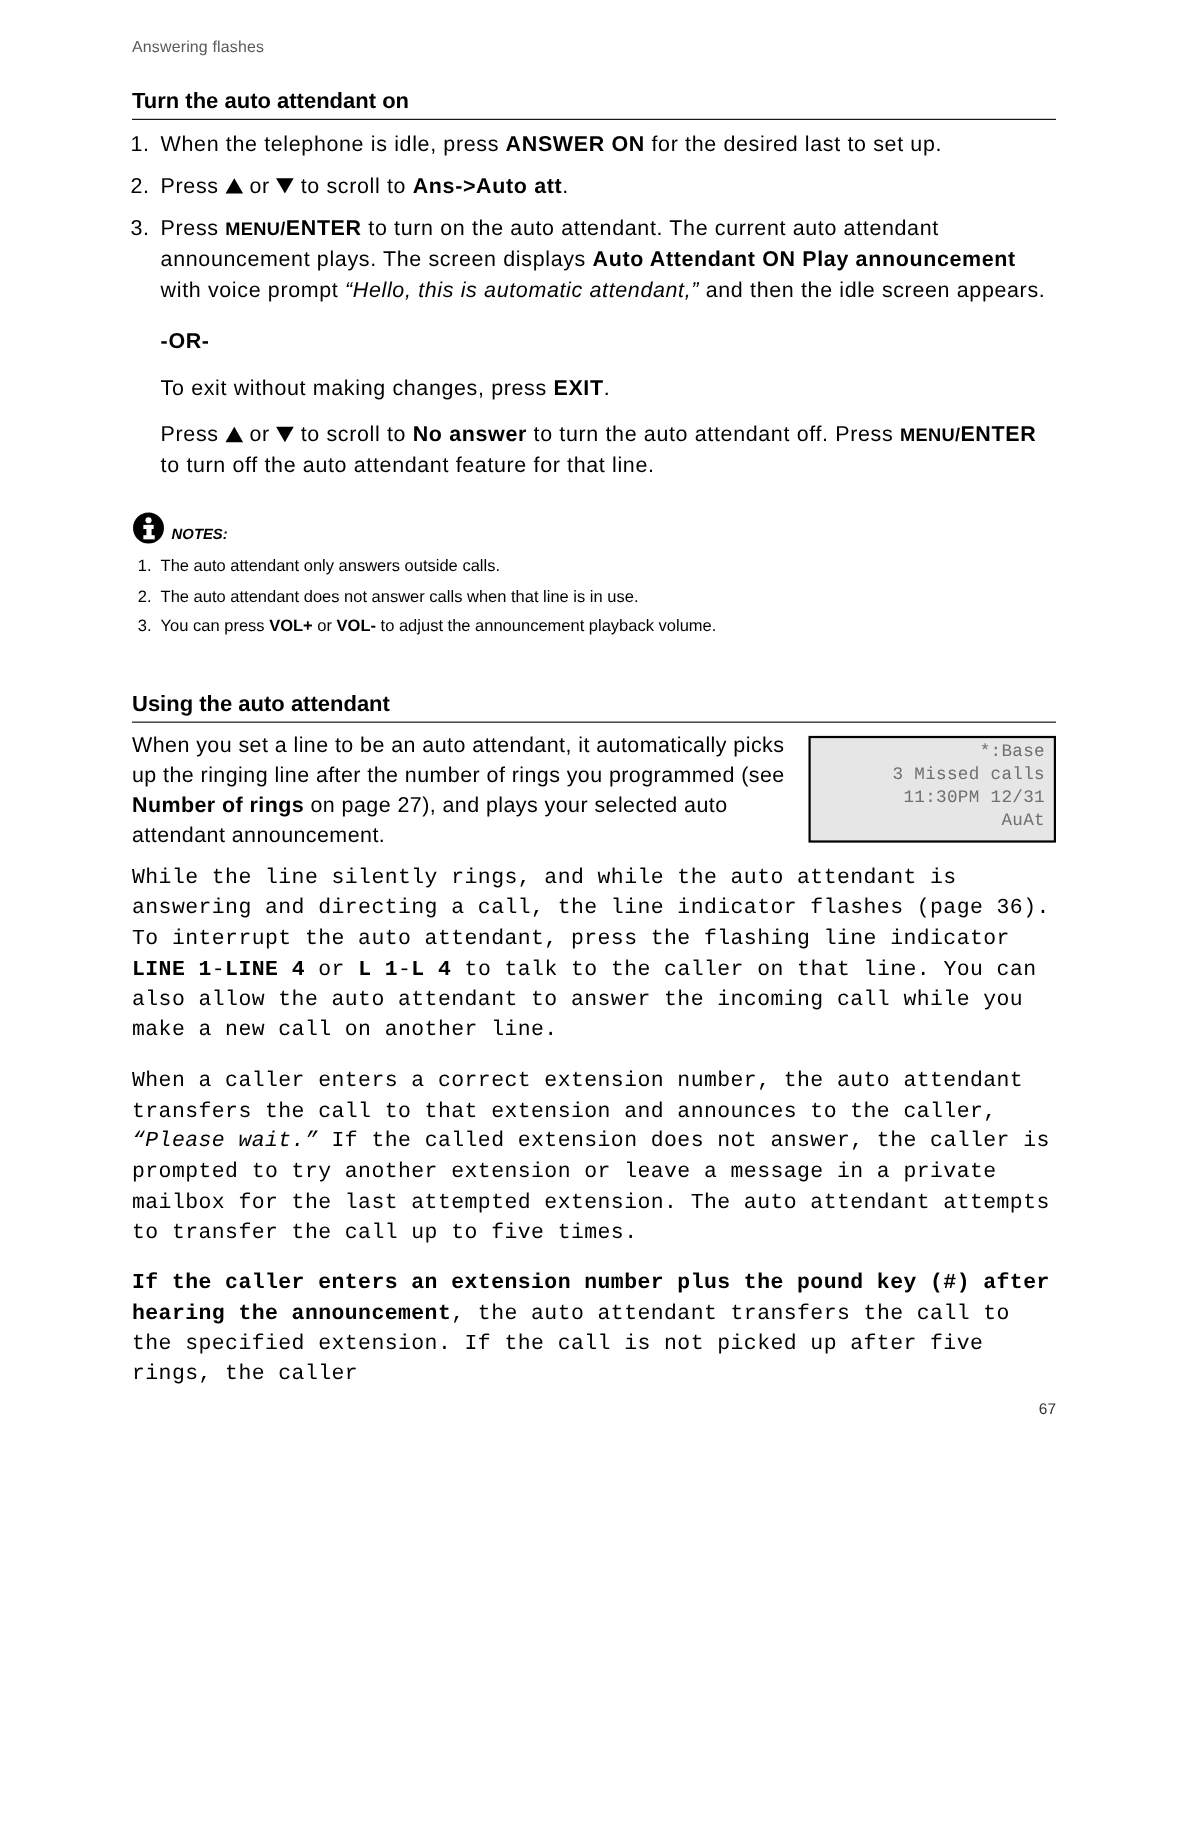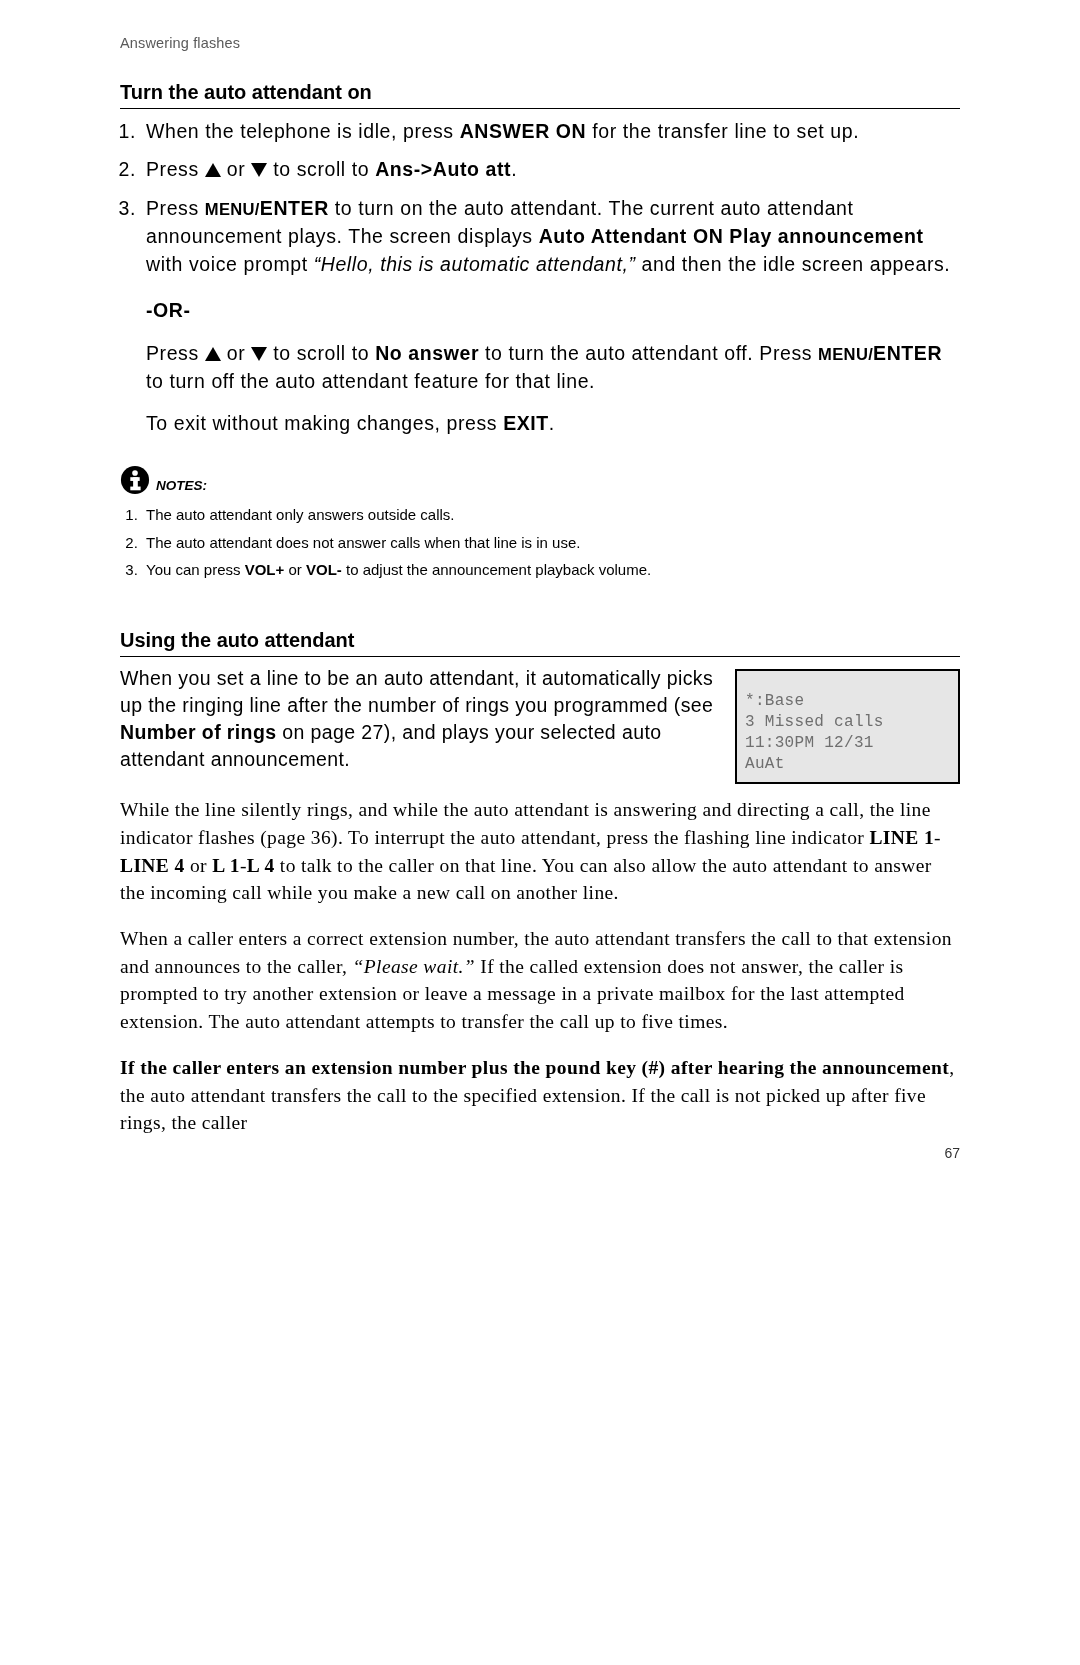--- a/index.html
+++ b/index.html
@@ -131,31 +131,32 @@
     font-family: Verdana, Geneva, sans-serif;
     font-size: 19.5px;
     line-height: 1.38;
     letter-spacing: 0.02em;
   }
   .lcd {
     flex: 0 0 205px;
     margin-top: 4px;
     border: 2px solid #000;
     background: #e6e6e6;
-    padding: 20px 8px 8px 8px;
+    padding: 2px 8px 8px 8px;
     font-family: "OCR A Std", "Courier New", monospace;
     font-size: 16px;
     line-height: 1.3;
     color: #6f6f6f;
     letter-spacing: 0.3px;
+    text-align: right;
   }
   .lcd div { white-space: nowrap; }
 
   .body-text {
-    font-family: Liberation Serif, serif;
+    font-family: Liberation Mono, monospace;
     font-size: 19.5px;
     line-height: 1.42;
     letter-spacing: 0.02em;
     margin: 0 0 18px 0;
   }
 
   .page-number {
     text-align: right;
     font-family: Verdana, Geneva, sans-serif;
     font-size: 14px;
@@ -169,39 +170,39 @@
 <div class="page">
 
   <div class="breadcrumb">Answering flashes</div>
 
 
   <h2 class="section-title">Turn the auto attendant on</h2>
   <hr class="rule">
 
   <ol class="steps">
     <li>
-      <span>When the telephone is idle, press </span><span class="bold">ANSWER ON</span><span> for the transfer line to set up.</span>
+      <span>When the telephone is idle, press </span><span class="bold">ANSWER ON</span><span> for the desired last to set up.</span>
     </li>
     <li>
       <span>Press </span><span class="tri tri-up"></span><span> or </span><span class="tri tri-down"></span><span> to scroll to </span><span class="bold">Ans-&gt;Auto att</span><span>.</span>
     </li>
     <li>
       <span>Press </span><span class="smallcaps">MENU/</span><span class="bold">ENTER</span><span> to turn on the auto attendant. The current auto attendant announcement plays. The screen displays </span><span class="bold">Auto Attendant ON Play announcement</span><span> with voice prompt </span><span class="ital">“Hello, this is automatic attendant,”</span><span> and then the idle screen appears.</span>
     </li>
   </ol>
 
   <div class="indent-block">
     <div class="or-label">-OR-</div>
 
     <div class="para">
+      <span>To exit without making changes, press </span><span class="bold">EXIT</span><span>.</span>
+    </div>
+
+    <div class="para">
       <span>Press </span><span class="tri tri-up"></span><span> or </span><span class="tri tri-down"></span><span> to scroll to </span><span class="bold">No answer</span><span> to turn the auto attendant off. Press </span><span class="smallcaps">MENU/</span><span class="bold">ENTER</span><span> to turn off the auto attendant feature for that line.</span>
-    </div>
-
-    <div class="para">
-      <span>To exit without making changes, press </span><span class="bold">EXIT</span><span>.</span>
     </div>
   </div>
 
   <div class="notes-block">
     <div class="notes-head">
       <svg class="info-icon" viewBox="0 0 32 32">
         <circle cx="16" cy="16" r="15" fill="#000"></circle>
         <circle cx="16" cy="8.5" r="3" fill="#fff"></circle>
         <rect x="11" y="13" width="10" height="4" fill="#fff"></rect>
         <rect x="14" y="13" width="5" height="12" fill="#fff"></rect>

